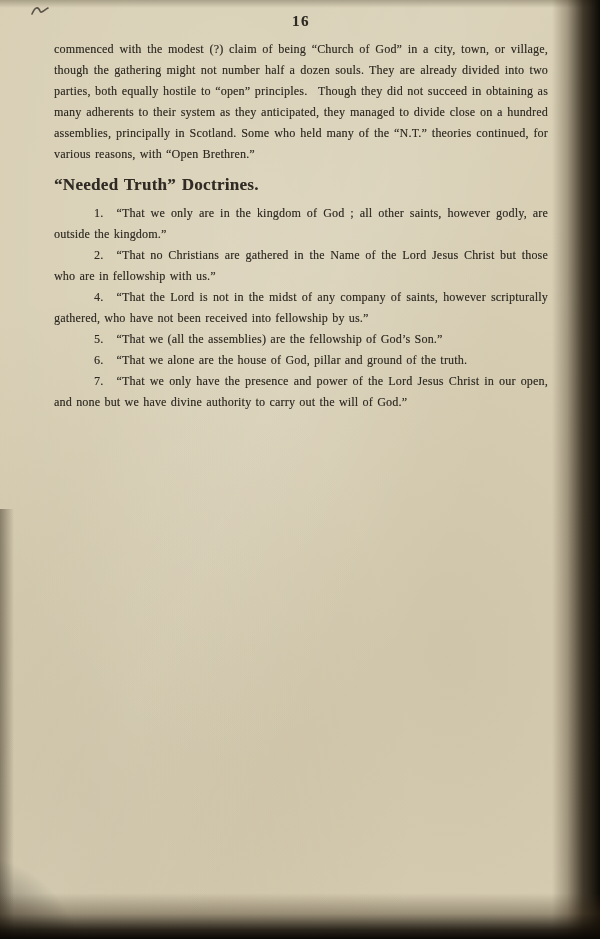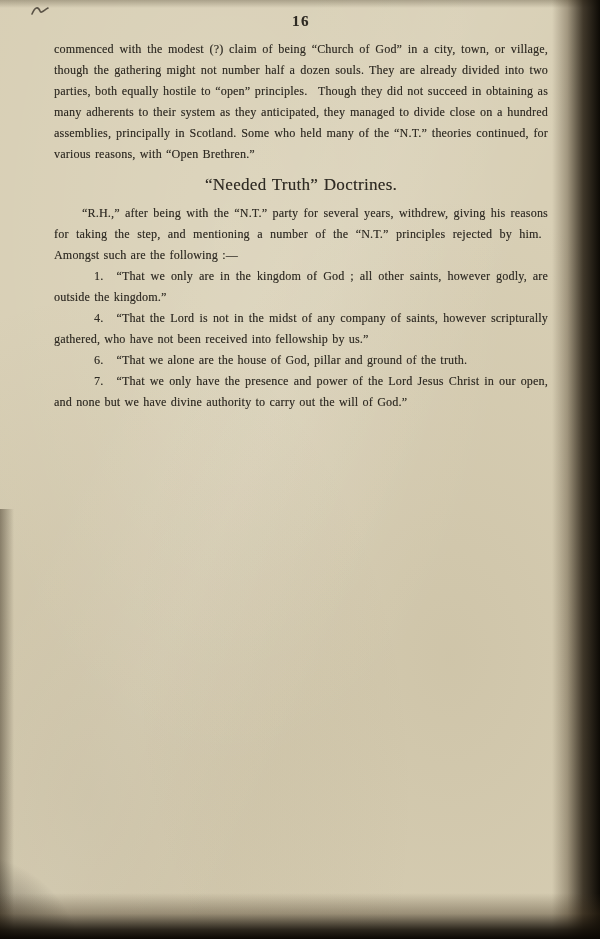--- a/index.html
+++ b/index.html
@@ -53,49 +53,50 @@
     text-align: center; font-weight: bold; font-size: 15px;
     letter-spacing: 1.5px; margin: 0 0 9px 0;
   }
   p.body {
     margin: 0; font-size: 12px; line-height: 21px; text-align: justify;
   }
   p.intro { text-indent: 28px; }
   p.item  { text-indent: 40px; }
   .num { padding-right: 13px; }
   h2.heading {
-    margin: 10px 0 8px 0; text-align: center;
-    font-size: 17px; font-weight: normal; letter-spacing: 0.3px;
+    margin: 10px 0 8px 0; text-align: left;
+    font-size: 17px; font-weight: bold; letter-spacing: 0.3px;
   }
 </style>
 </head>
 <body>
 
 <div class="scan">
   <div class="sheen"></div>
 
   <svg class="ink-mark" width="20" height="14" viewBox="0 0 20 14">
     <path d="M2,10 C5,3 8,2 10,7 C11,10 14,6 18,4" fill="none" stroke="#3a332a" stroke-width="1.6" stroke-linecap="round"></path>
   </svg>
 
   <div class="content">
     <div class="page-number">16</div>
 
     <p class="body">commenced with the modest (?) claim of being “Church of God” in a city, town, or village, though the gathering might not number half a dozen souls. They are already divided into two parties, both equally hostile to “open” principles.  Though they did not succeed in obtaining as many adherents to their system as they anticipated, they managed to divide close on a hundred assemblies, principally in Scotland. Some who held many of the “N.T.” theories continued, for various reasons, with “Open Brethren.”</p>
 
     <h2 class="heading">“Needed Truth” Doctrines.</h2>
 
-    <p class="body intro">“R.H.,” after being with the “N.T.” party for several years, withdrew, giving his reasons for taking the step, and mentioning a number of the “N.T.” principles rejected by him.  Amongst such are the following :—</p>
 
     <p class="body item"><span class="num">1.</span><span>“That we only are in the kingdom of God ; all other saints, however godly, are outside the kingdom.”</span></p>
 
+    <p class="body item"><span class="num">2.</span><span>“That no Christians are gathered in the Name of the Lord Jesus Christ but those who are in fellowship with us.”</span></p>
 
 
     <p class="body item"><span class="num">4.</span><span>“That the Lord is not in the midst of any company of saints, however scripturally gathered, who have not been received into fellowship by us.”</span></p>
 
+    <p class="body item"><span class="num">5.</span><span>“That we (all the assemblies) are the fellowship of God’s Son.”</span></p>
 
     <p class="body item"><span class="num">6.</span><span>“That we alone are the house of God, pillar and ground of the truth.</span></p>
 
     <p class="body item"><span class="num">7.</span><span>“That we only have the presence and power of the Lord Jesus Christ in our open, and none but we have divine authority to carry out the will of God.”</span></p>
 
   </div>
 
   <div class="edge-top"></div>
   <div class="edge-left"></div>
   <div class="corner-bl"></div>

